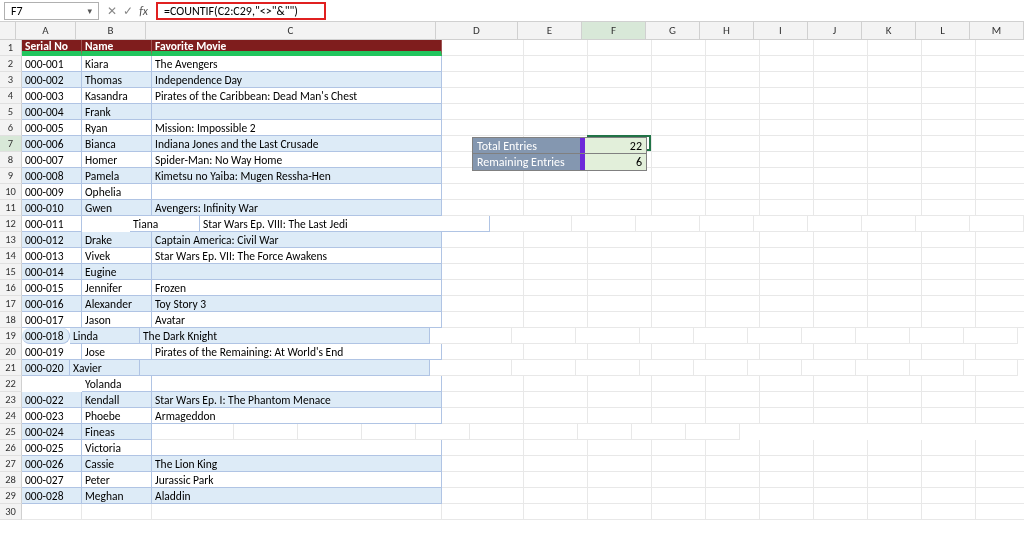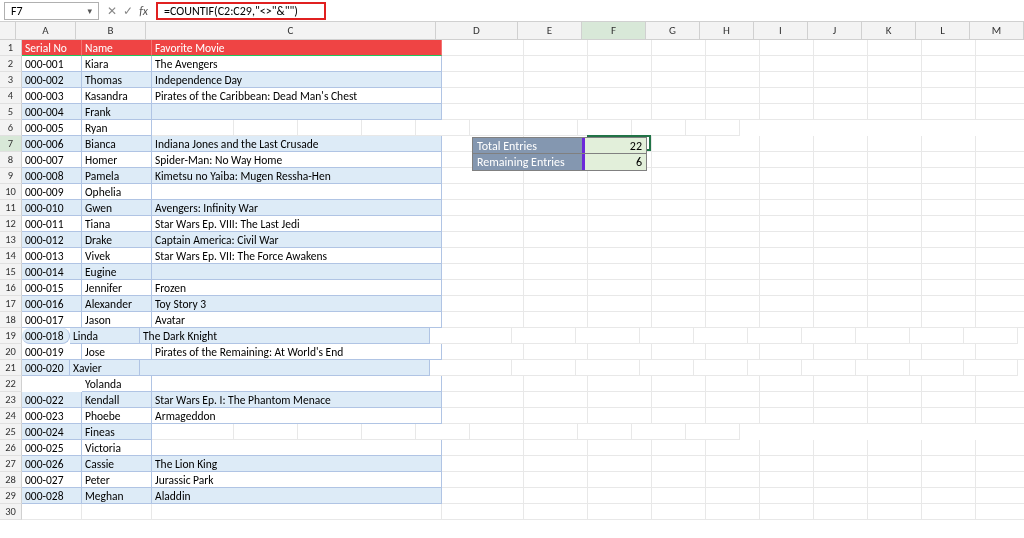--- a/index.html
+++ b/index.html
@@ -104,25 +104,25 @@
     border-right: 1px solid #e8e8e8;
     border-bottom: 1px solid #e8e8e8;
     padding: 0 3px;
     overflow: hidden;
     white-space: nowrap;
     font-size: 11.5px;
     display: flex;
     align-items: center;
   }
   .hdr {
-    background: #ef4444;
+    background: #7f1d1d;
     color: #fff;
-    font-weight: normal;
+    font-weight: bold;
     border-right: 1px solid #ffffff40;
-    border-bottom: 1px solid #22c55e;
+    border-bottom: 5px solid #22c55e;
   }
   .band-e .cellA, .band-e .cellB, .band-e .cellC { background: #DDEBF7; }
   .band-o .cellA, .band-o .cellB, .band-o .cellC { background: #ffffff; }
   .cellA, .cellB, .cellC {
     border-right: 1px solid #b0c4e4;
     border-bottom: 1px solid #b0c4e4;
   }
   .selring {
     position: absolute;
     border: 2px solid #217346;
@@ -152,21 +152,21 @@
     height: 16px;
     border-bottom: 1px solid #808080;
   }
   .data-label {
     background: #8497B0;
     color: #fff;
     width: 112px;
     padding: 0 4px;
     display: flex;
     align-items: center;
-    border-right: 3px solid #6d28d9;
+    border-right: 5px solid #6d28d9;
   }
   .data-val {
     background: #E2EFDA;
     flex: 1;
     text-align: right;
     padding: 0 4px;
     display: flex;
     align-items: center;
     justify-content: flex-end;
   }
@@ -315,20 +315,21 @@
         <div class="cell " style="width: 54px;"></div>
         <div class="cell " style="width: 54px;"></div>
         <div class="cell " style="width: 54px;"></div>
         <div class="cell " style="width: 54px;"></div>
         <div class="cell " style="width: 54px;"></div>
         <div class="cell " style="width: 54px;"></div>
       </div>
       <div class="row band-o">
         <div class="cell cellA" style="width: 60px;">000-005</div>
         <div class="cell cellB" style="width: 70px;">Ryan</div>
+        <div class="cell cellC" style="width: 290px;">Mission: Impossible 2</div>
         <div class="cell " style="width: 82px;"></div>
         <div class="cell " style="width: 64px;"></div>
         <div class="cell " style="width: 64px;"></div>
         <div class="cell " style="width: 54px;"></div>
         <div class="cell " style="width: 54px;"></div>
         <div class="cell " style="width: 54px;"></div>
         <div class="cell " style="width: 54px;"></div>
         <div class="cell " style="width: 54px;"></div>
         <div class="cell " style="width: 54px;"></div>
         <div class="cell " style="width: 54px;"></div>
@@ -403,21 +404,21 @@
         <div class="cell " style="width: 54px;"></div>
         <div class="cell " style="width: 54px;"></div>
         <div class="cell " style="width: 54px;"></div>
         <div class="cell " style="width: 54px;"></div>
         <div class="cell " style="width: 54px;"></div>
         <div class="cell " style="width: 54px;"></div>
         <div class="cell " style="width: 54px;"></div>
       </div>
       <div class="row band-o">
         <div class="cell cellA" style="width: 60px;">000-011</div>
-        <div class="cell cellB" style="width: 70px;">Tiana</div>
+        <div class="cell cellB" style="width: 70px; margin-left: 48px;">Tiana</div>
         <div class="cell cellC" style="width: 290px;">Star Wars Ep. VIII: The Last Jedi</div>
         <div class="cell " style="width: 82px;"></div>
         <div class="cell " style="width: 64px;"></div>
         <div class="cell " style="width: 64px;"></div>
         <div class="cell " style="width: 54px;"></div>
         <div class="cell " style="width: 54px;"></div>
         <div class="cell " style="width: 54px;"></div>
         <div class="cell " style="width: 54px;"></div>
         <div class="cell " style="width: 54px;"></div>
         <div class="cell " style="width: 54px;"></div>

